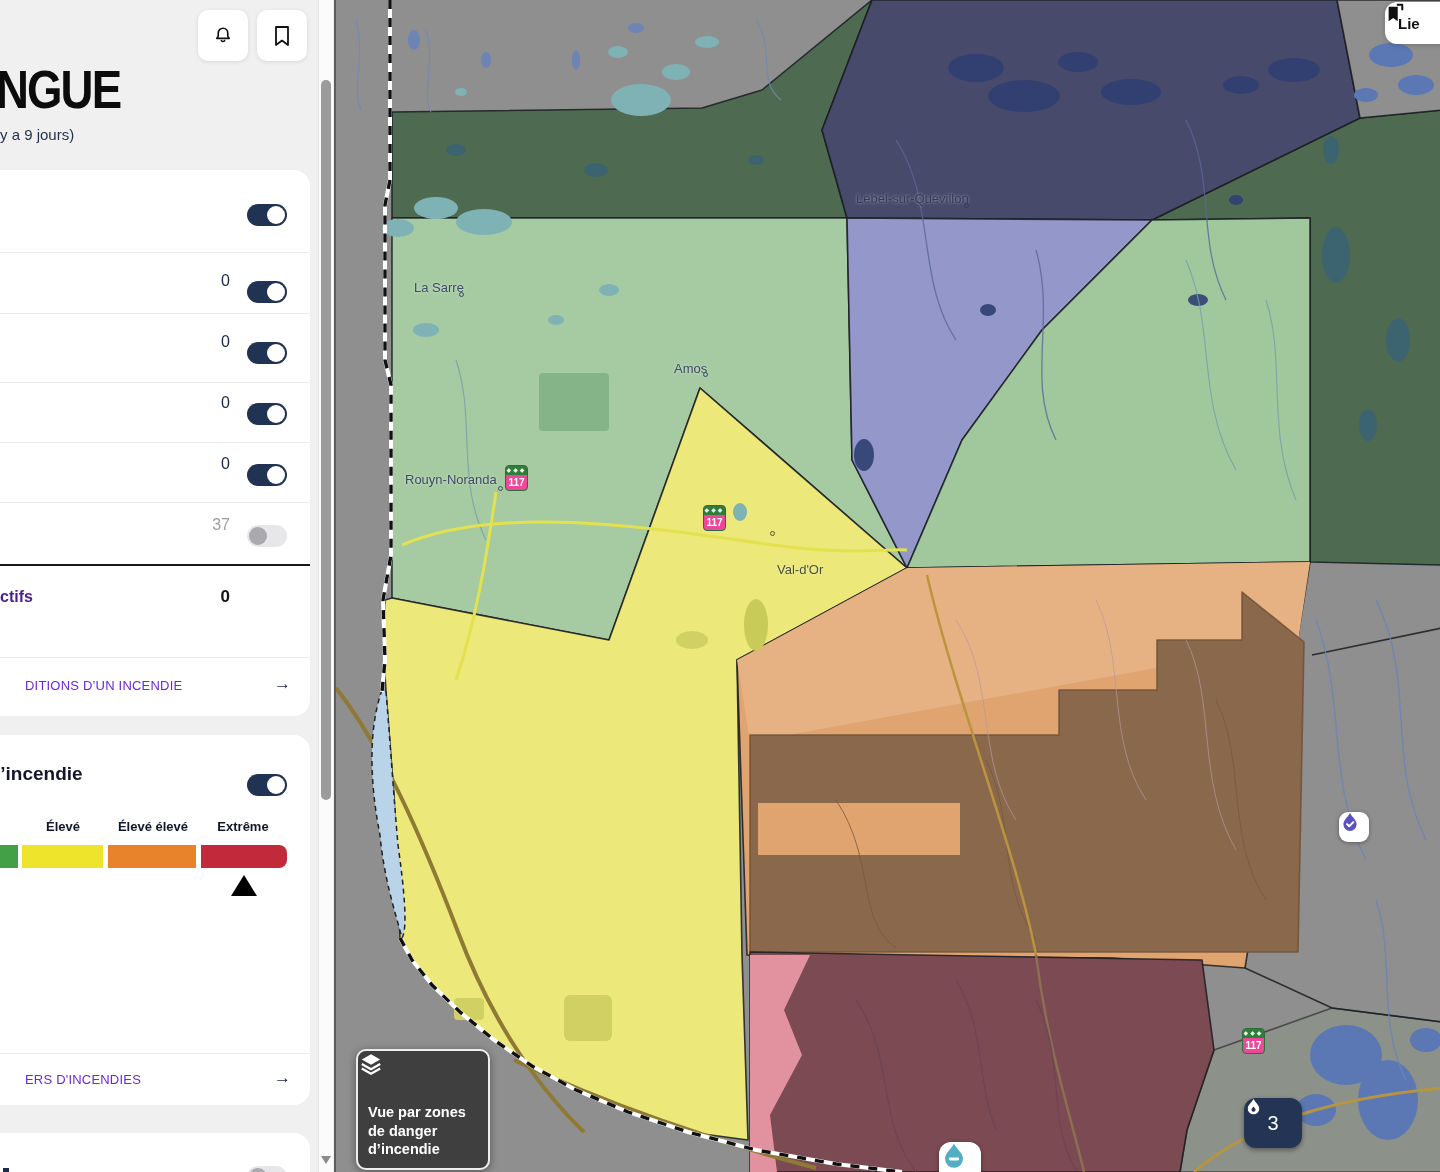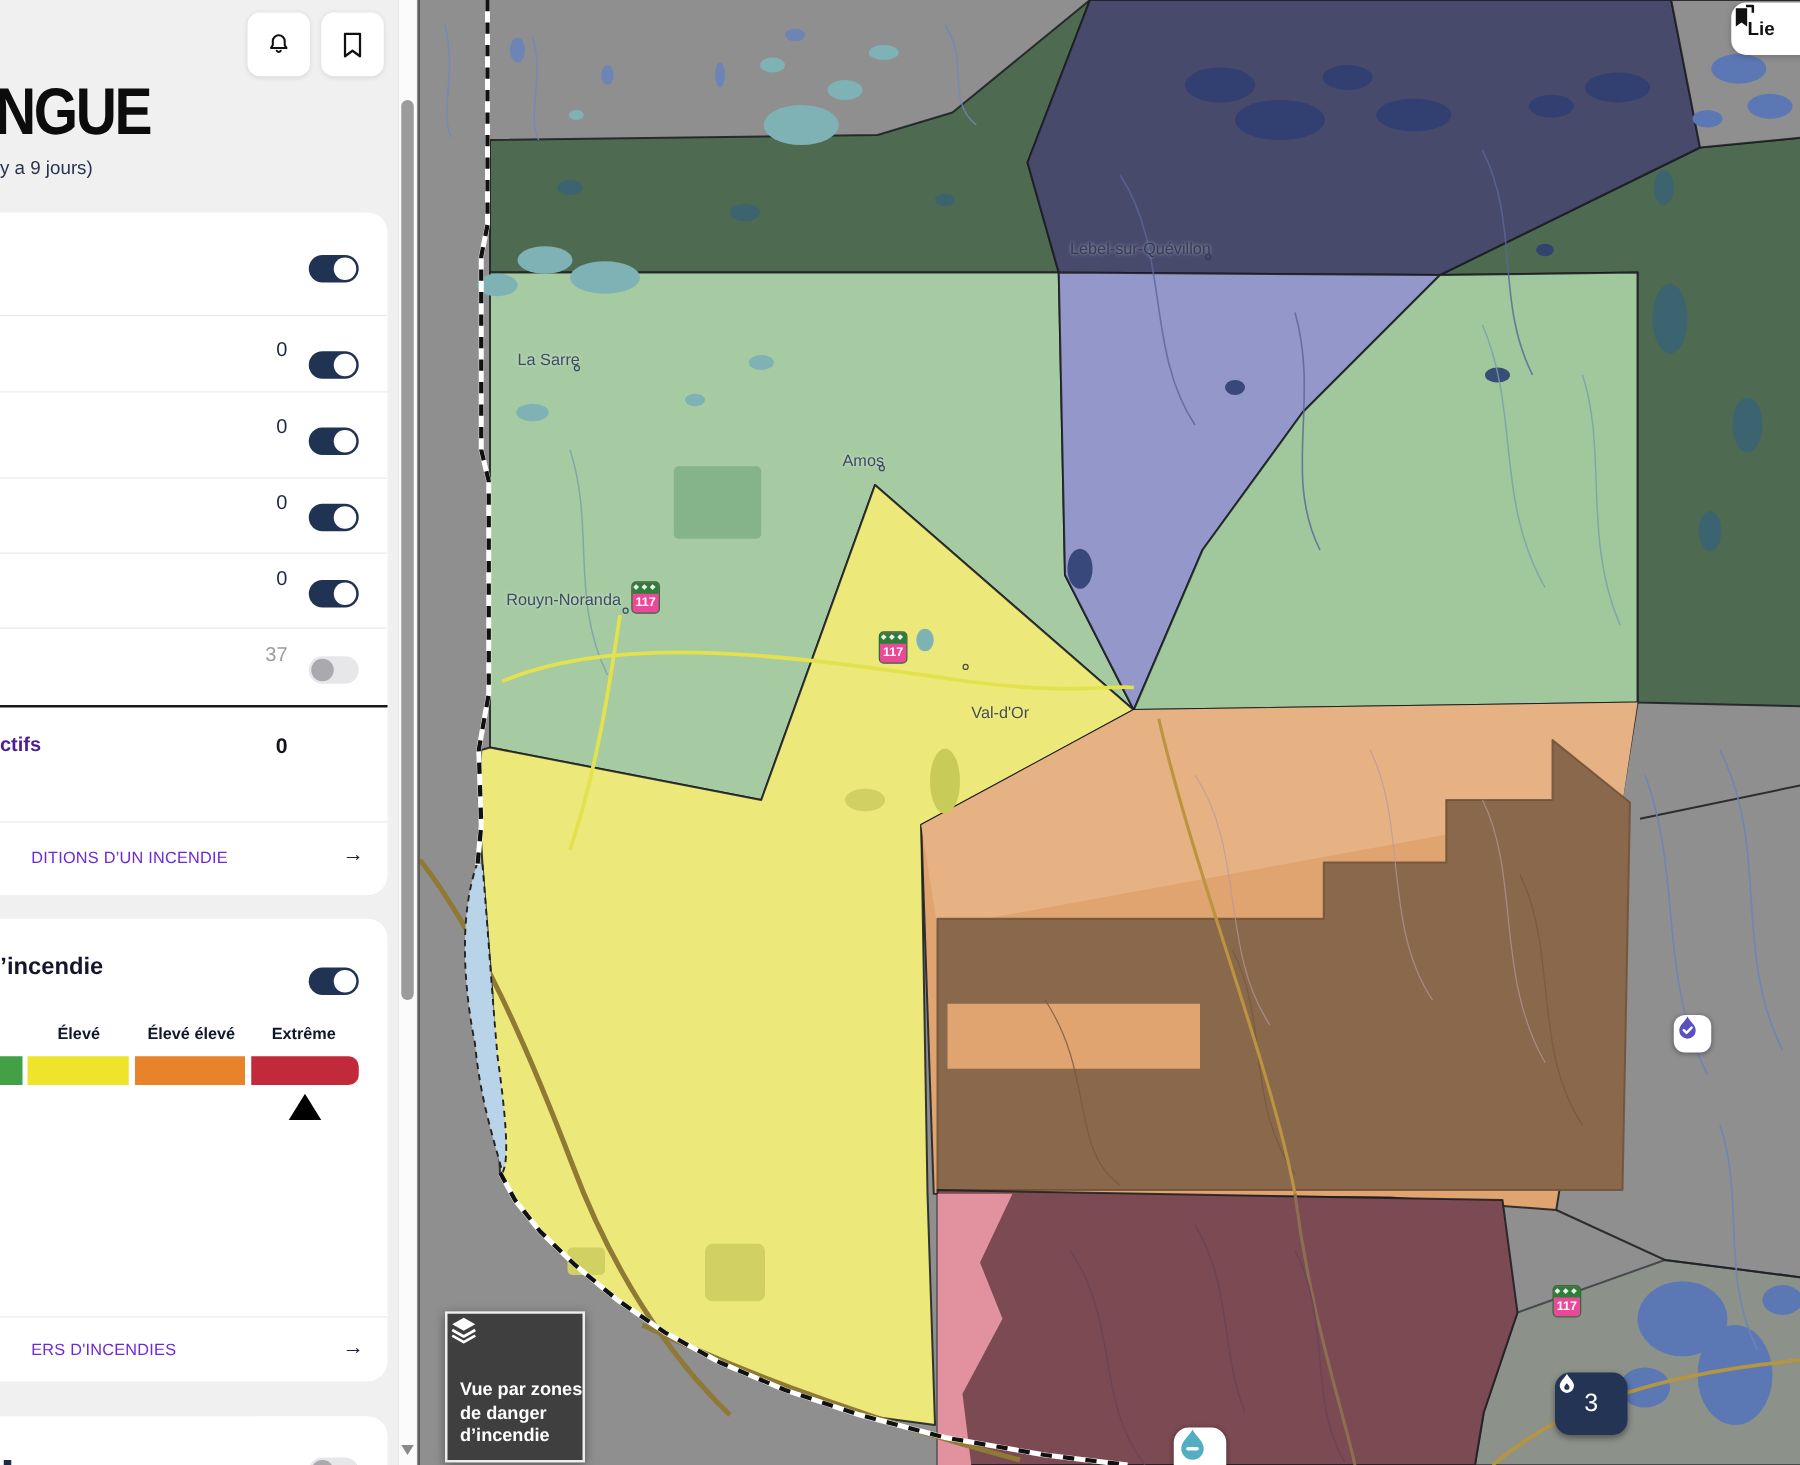--- a/index.html
+++ b/index.html
@@ -60,22 +60,22 @@
   .route-badge{position:absolute;width:23px;height:26px;background:#ec4899;border:1px solid #2d6e38;
     border-radius:4px;overflow:hidden;color:#fff;text-align:center;}
   .route-badge .crown{height:9px;background:#2e7d3a;font-size:6px;line-height:9px;letter-spacing:2px;color:#e8f5e9;}
   .route-badge .num{font-size:10px;font-weight:700;line-height:15px;}
 
   .marker{position:absolute;background:#fff;border-radius:9px;box-shadow:0 1px 4px rgba(0,0,0,.35);
     display:flex;align-items:center;justify-content:center;}
   .fire-counter{position:absolute;left:908px;top:1098px;width:58px;height:50px;background:#243455;border-radius:12px;
     box-shadow:0 2px 5px rgba(0,0,0,.4);display:flex;align-items:center;justify-content:center;gap:6px;color:#fff;
     font-size:20px;font-weight:500;}
-  .layer-btn{position:absolute;left:20px;top:1049px;width:112px;height:121px;background:rgba(42,42,44,.80);
-    border:2px solid #ededed;border-radius:0;box-shadow:0 2px 8px rgba(0,0,0,.4);color:#fff;padding:10px 10px;}
+  .layer-btn{position:absolute;left:20px;top:1049px;width:134px;height:121px;background:rgba(42,42,44,.80);
+    border:2px solid #ededed;border-radius:10px;box-shadow:0 2px 8px rgba(0,0,0,.4);color:#fff;padding:10px 10px;}
   .layer-btn .lines{position:absolute;left:10px;top:52px;font-size:14.5px;font-weight:700;line-height:1.28;}
   .top-right-card{position:absolute;left:1049px;top:2px;width:100px;height:42px;background:#fff;border-radius:12px;
     box-shadow:0 1px 5px rgba(0,0,0,.2);display:flex;align-items:center;gap:8px;padding-left:13px;
     font-size:15px;font-weight:700;color:#111;}
 </style>
 </head>
 <body>
 
 <div class="sidebar">
 

